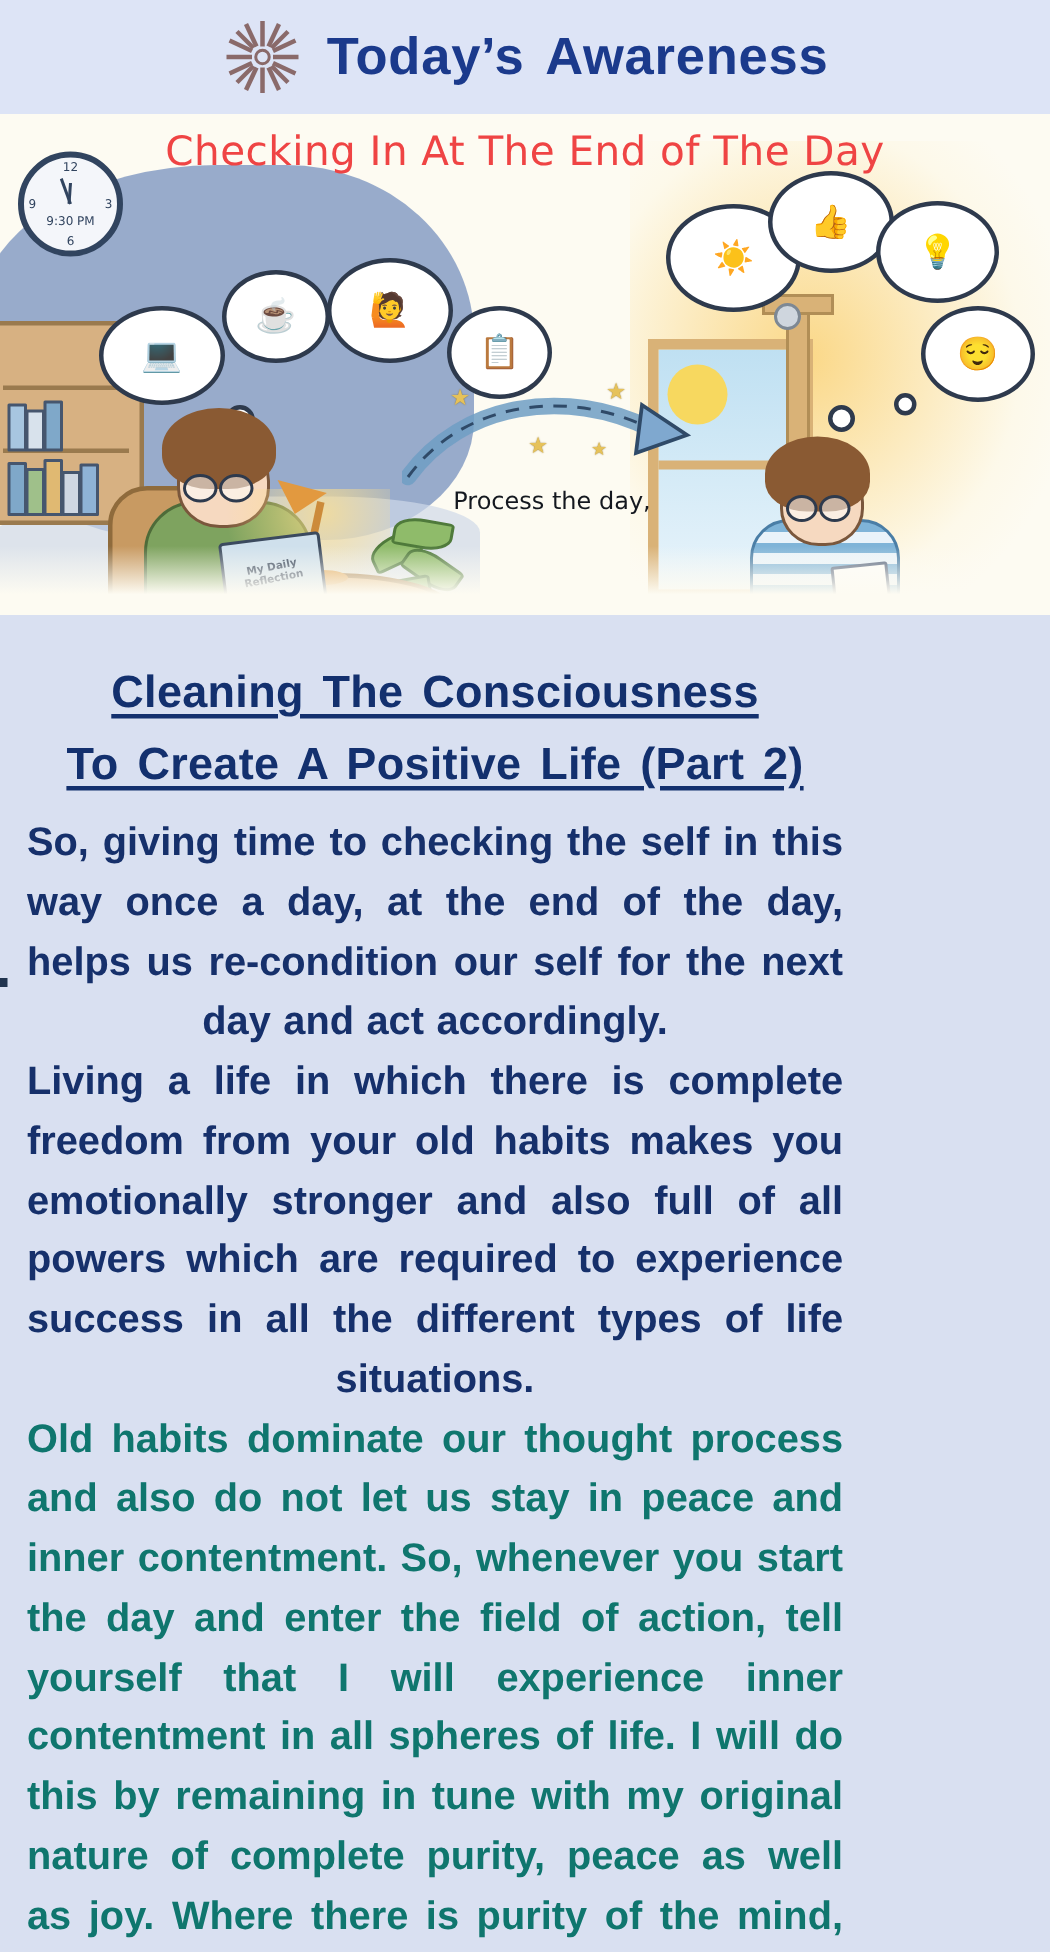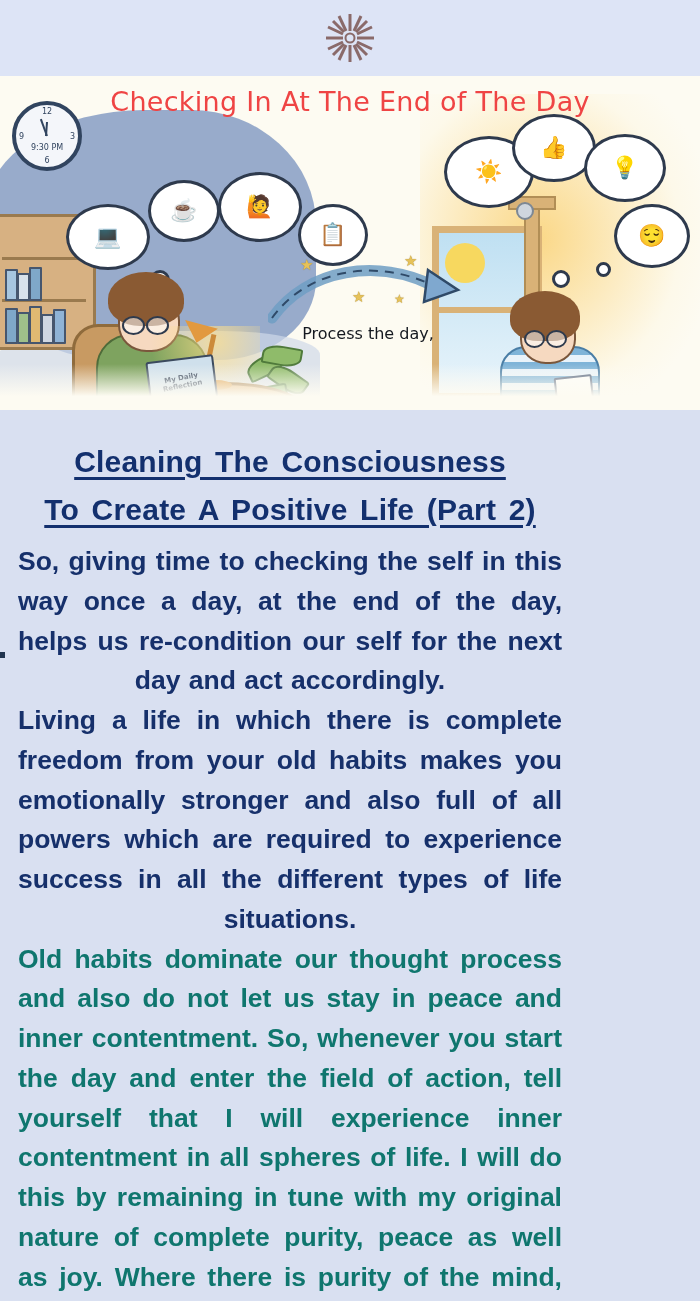--- a/index.html
+++ b/index.html
@@ -257,20 +257,21 @@
           <line x1="38" y1="5" x2="31" y2="20"></line>
           <line x1="23" y1="34" x2="16" y2="49"></line>
           <line x1="5" y1="16" x2="20" y2="23"></line>
           <line x1="34" y1="31" x2="49" y2="38"></line>
           <line x1="5" y1="38" x2="20" y2="31"></line>
           <line x1="34" y1="23" x2="49" y2="16"></line>
         </g>
         <circle cx="27" cy="27" r="4.5" fill="none" stroke="#8a6a6a" stroke-width="2"></circle>
       </svg>
     </div>
+    <div class="header-title">Today’s Awareness</div>
   </div>
 
   <div class="illus">
 
     <div class="wall"></div>
     <div class="floor"></div>
     <div class="sunwash"></div>
 
     <div class="illus-title">Checking In At The End of The Day</div>
 

